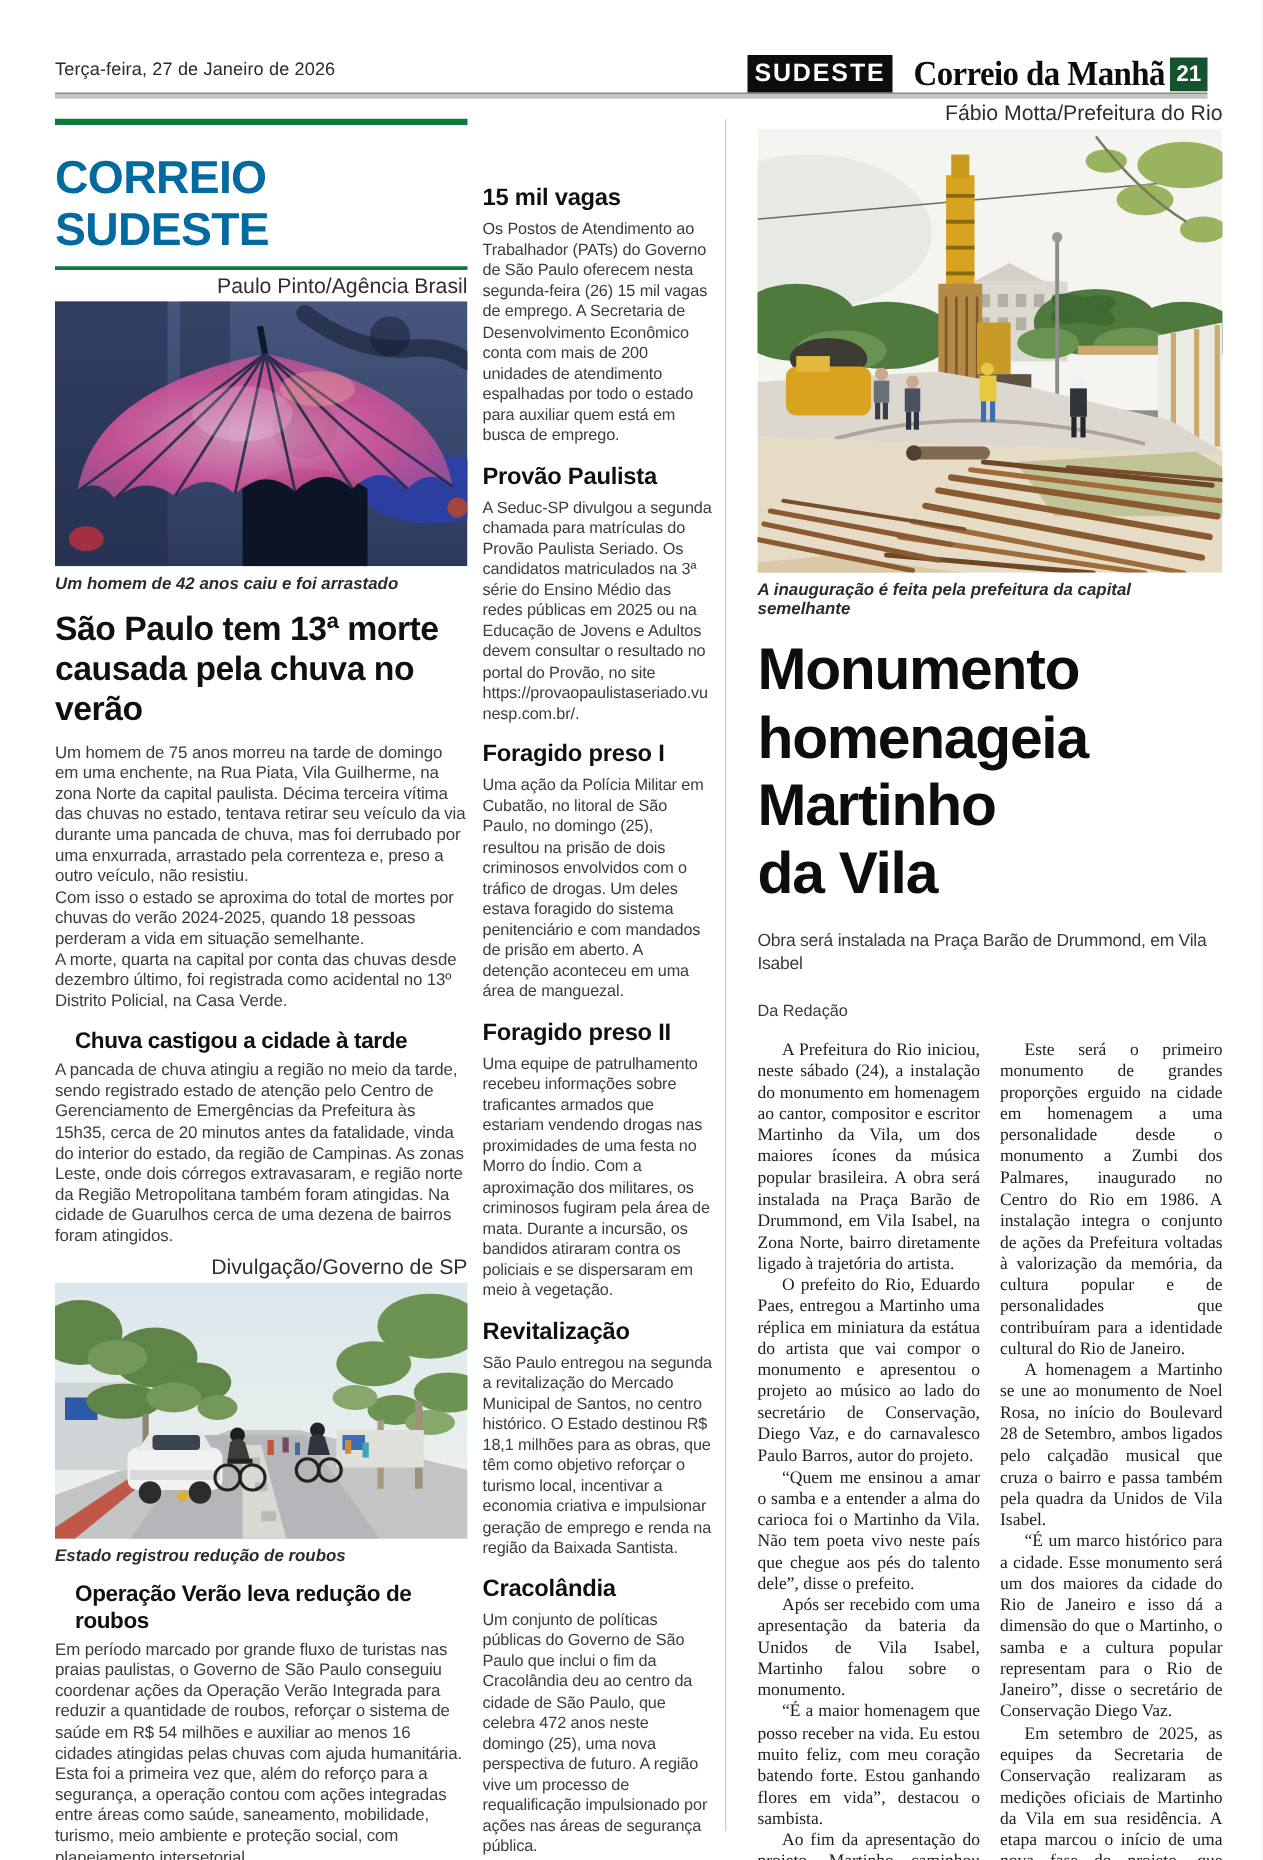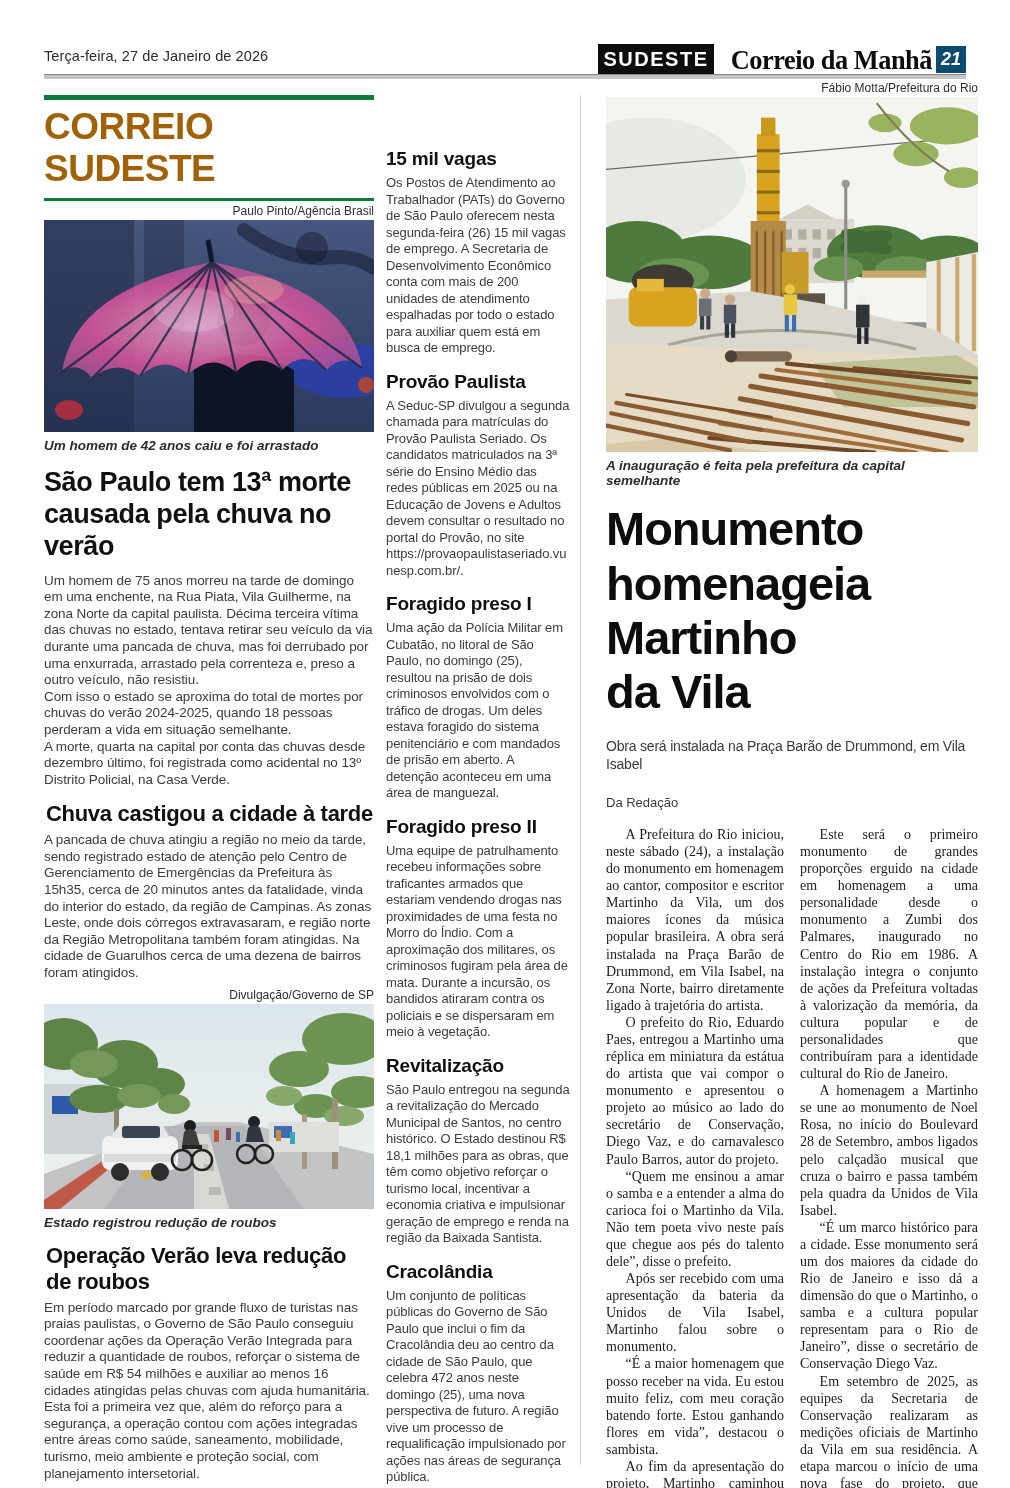--- a/index.html
+++ b/index.html
@@ -8,43 +8,43 @@
 
   
   .date{position:absolute;left:44px;top:48px;font-size:14.5px;color:#2b2b2b;letter-spacing:.1px;}
   .toprule{position:absolute;left:44px;top:74px;width:922px;height:5px;
            background:linear-gradient(#888 0 1px,#c4c4c4 1px 100%);}
   .section-box{position:absolute;left:598px;top:44px;width:116px;height:30px;background:#0d0d0d;
                color:#fff;font-weight:bold;font-size:20px;letter-spacing:1.5px;
                display:flex;align-items:center;justify-content:center;}
   .masthead{position:absolute;right:78px;top:44px;font-family:"Liberation Serif",serif;
             font-weight:bold;font-size:28px;color:#0c0c0c;letter-spacing:-.5px;transform:scaleX(.94);transform-origin:right;}
-  .pagenum-box{position:absolute;right:44px;top:46px;width:30px;height:27px;background:#0c4a6e;
-               color:#fff;font-weight:bold;font-size:18px;display:flex;align-items:center;justify-content:center;font-style:italic;}
+  .pagenum-box{position:absolute;right:44px;top:46px;width:30px;height:27px;background:#14532d;
+               color:#fff;font-weight:bold;font-size:18px;display:flex;align-items:center;justify-content:center;}
 
   
   .col-left{position:absolute;left:44px;top:95px;width:330px;}
   .col-mid{position:absolute;left:386px;top:148px;width:184px;}
   .vsep{position:absolute;left:580px;top:95px;width:1px;height:1370px;background:#cfcfcf;}
   .col-right{position:absolute;left:606px;top:78px;width:372px;}
 
   .green-bar{height:5px;background:#0c7a3b;}
   .green-line{height:3px;background:#0c7a3b;}
-  .section-title{font-size:37px;font-weight:bold;color:#a16207;letter-spacing:-.5px;margin:6px 0 8px 0;}
-
-  .credit{font-size:12px;color:#2e2e2e;text-align:right;margin:3px 0 2px 0;}
+  .section-title{font-size:37px;font-weight:bold;color:#0369a1;letter-spacing:-.5px;margin:21px 0 8px 0;}
+
+  .credit{font-size:17px;color:#2e2e2e;text-align:right;margin:3px 0 2px 0;}
   .photo{width:100%;display:block;line-height:0;}
   .photo svg{width:100%;height:auto;display:block;}
   .caption{font-size:13.5px;font-style:italic;font-weight:bold;color:#2c2c2c;margin:6px 0 0 0;}
 
   .headline-1{font-size:27px;line-height:1.18;font-weight:bold;color:#101010;
               letter-spacing:-.4px;margin:14px 0 10px 0;}
   .body-left{font-size:13.5px;line-height:1.23;color:#3c3c3c;letter-spacing:-.1px;}
   .body-left p{margin:0;}
-  .subhead{font-size:22px;font-weight:bold;color:#101010;letter-spacing:-.3px;margin:13px 0 5px 2px;}
+  .subhead{font-size:18px;font-weight:bold;color:#101010;letter-spacing:-.3px;margin:13px 0 5px 16px;}
 
   .mid-title{font-size:19px;font-weight:bold;color:#101010;letter-spacing:-.2px;margin:14px 0 5px 0;}
   .mid-title:first-child{margin-top:0;}
   .mid-body{font-size:13px;line-height:1.27;color:#3c3c3c;letter-spacing:-.1px;margin:0;word-break:break-word;}
 
   .headline-2{font-size:47px;line-height:1.15;font-weight:bold;color:#0d0d0d;
               letter-spacing:-1px;margin:14px 0 18px 0;}
   .deck{font-size:14px;line-height:1.3;color:#3a3a3a;letter-spacing:-.2px;margin:0 0 22px 0;}
   .byline{font-size:13px;color:#3a3a3a;margin:0 0 16px 0;}
   .story-cols{display:flex;gap:16px;}

